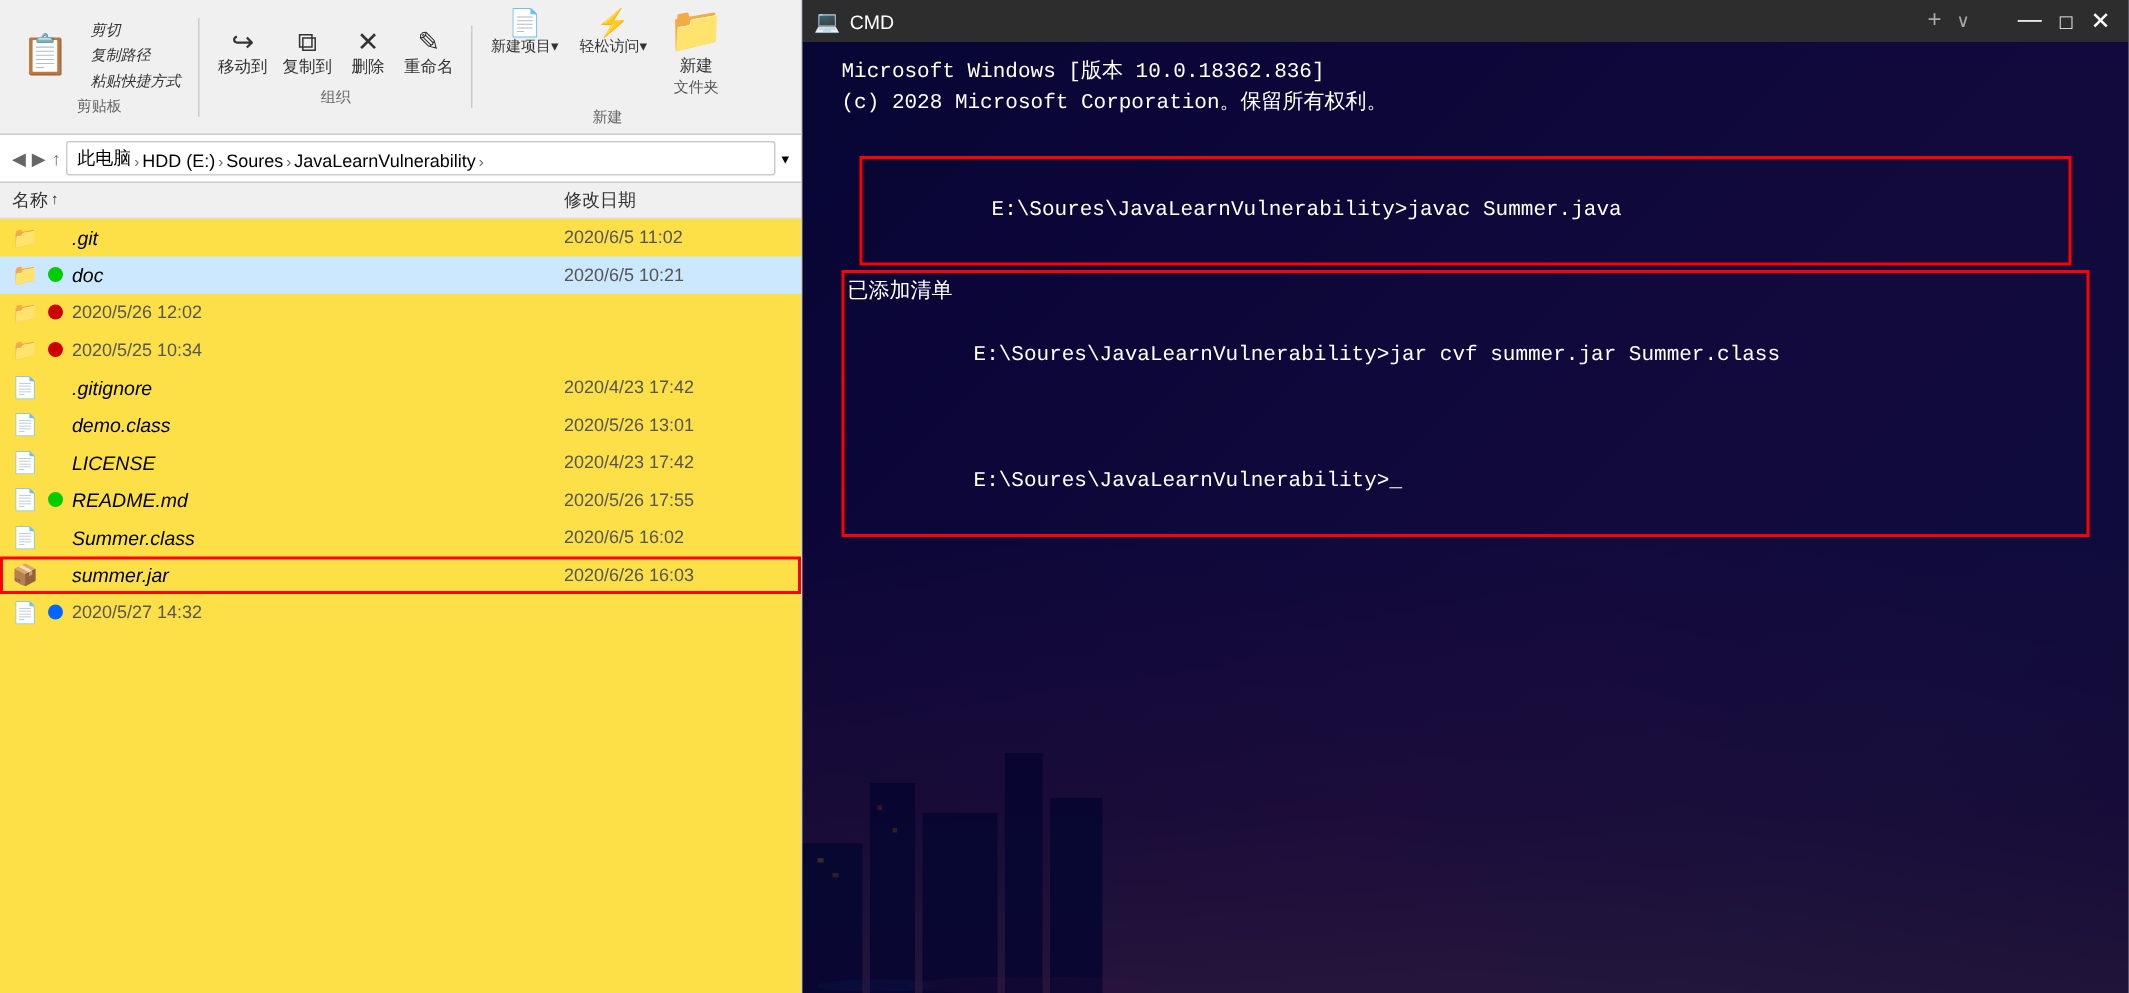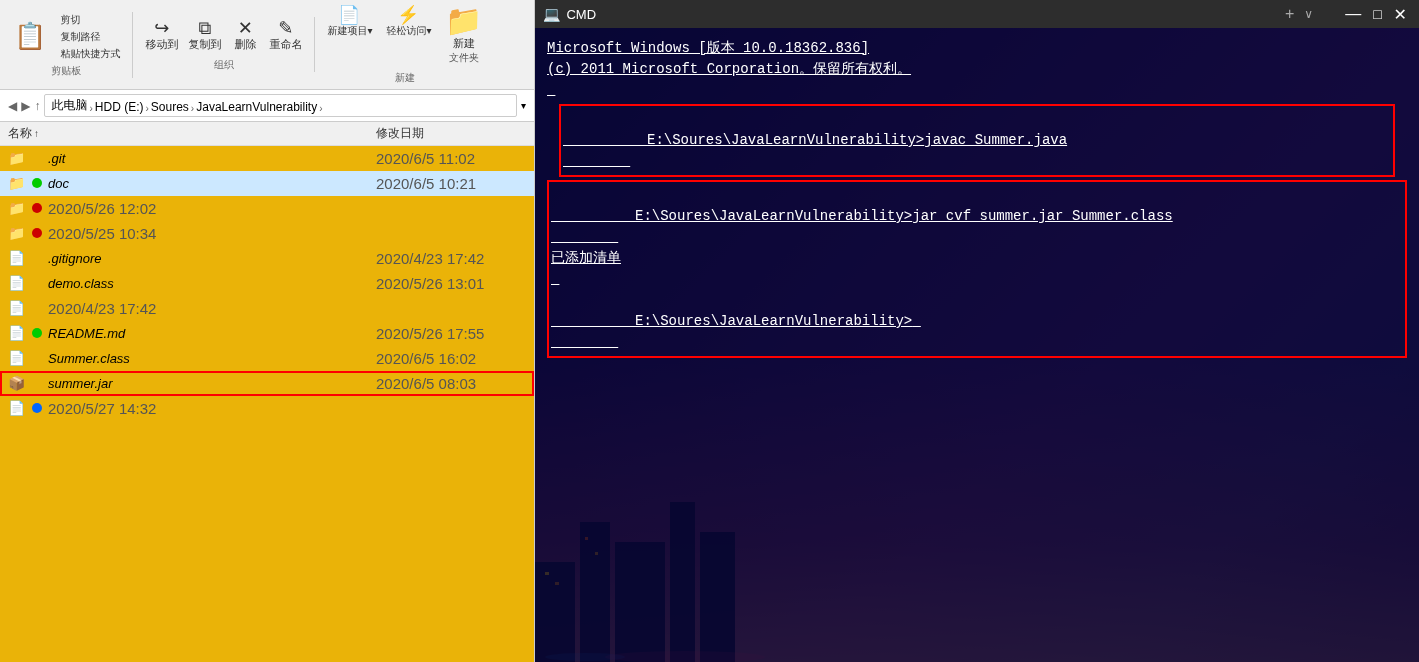--- a/index.html
+++ b/index.html
@@ -90,20 +90,21 @@
       cursor: pointer;
       padding: 2px 6px;
       font-size: 11px;
     }
     .paste-btn .icon { font-size: 26px; }
 
     .small-btns {
       display: flex;
       flex-direction: column;
       gap: 1px;
+      font-style: italic;
     }
 
     .small-btn {
       font-size: 10px;
       color: #333;
       cursor: pointer;
       padding: 1px 4px;
       white-space: nowrap;
     }
 
@@ -133,21 +134,21 @@
       padding: 2px 6px;
       border-radius: 2px;
       background: white;
     }
     .address-arrow { color: #666; font-size: 10px; }
 
     
     .file-list-container {
       flex: 1;
       overflow-y: auto;
-      background: #eab308;
+      background: #fde047;
     }
 
     .file-list-header {
       display: flex;
       flex-direction: row;
       background: #f0f0f0;
       border-bottom: 1px solid #ddd;
       font-size: 12px;
       color: #333;
       padding: 3px 8px;
@@ -165,21 +166,21 @@
       font-size: 13px;
       cursor: pointer;
       border-bottom: 1px solid transparent;
       gap: 6px;
     }
     .file-item.selected { background: #cce8ff; }
     .file-item.highlighted-red { outline: 2px solid red; outline-offset: -2px; }
 
     .file-icon { width: 18px; height: 18px; display: inline-flex; align-items: center; justify-content: center; font-size: 14px; flex-shrink: 0; }
     .file-name { flex: 1; font-style: italic; }
-    .file-date { width: 150px; color: #555; font-size: 15px; }
+    .file-date { width: 150px; color: #555; font-size: 12px; }
 
     
     .dot-green { width: 10px; height: 10px; border-radius: 50%; background: #00cc00; flex-shrink: 0; }
     .dot-red { width: 10px; height: 10px; border-radius: 50%; background: #cc0000; flex-shrink: 0; }
     .dot-blue { width: 10px; height: 10px; border-radius: 50%; background: #0066ff; flex-shrink: 0; }
 
     
     .cmd-panel {
       flex: 1;
       height: 662px;
@@ -247,27 +248,26 @@
       border: none;
       color: #aaa;
       font-size: 16px;
       cursor: pointer;
       padding: 0 6px;
     }
 
     .cmd-content {
       flex: 1;
       background: rgba(0, 0, 50, 0.75);
-      padding: 10px 12px;
+      padding: 10px 26px;
       font-family: 'Courier New', Consolas, monospace;
       font-size: 14px;
       color: #ffffff;
       overflow-y: auto;
       position: relative;
-      text-decoration: underline;
     }
 
     .cmd-line {
       line-height: 1.5;
       white-space: pre-wrap;
       word-break: break-all;
     }
 
     .cmd-highlight-box {
       border: 2px solid red;
@@ -401,39 +401,40 @@
   </div>
         <div class="file-item">
     <span class="file-icon">📄</span>
     <span style="width:10px;display:inline-block;"></span>
     <span class="file-name">demo.class</span>
     <span class="file-date">2020/5/26 13:01</span>
   </div>
         <div class="file-item">
     <span class="file-icon">📄</span>
     <span style="width:10px;display:inline-block;"></span>
+    <span class="file-name">LICENSE</span>
     <span class="file-date">2020/4/23 17:42</span>
   </div>
         <div class="file-item">
     <span class="file-icon">📄</span>
     <span class="dot-green"></span>
     <span class="file-name">README.md</span>
     <span class="file-date">2020/5/26 17:55</span>
   </div>
         <div class="file-item">
     <span class="file-icon">📄</span>
     <span style="width:10px;display:inline-block;"></span>
     <span class="file-name">Summer.class</span>
     <span class="file-date">2020/6/5 16:02</span>
   </div>
         <div class="file-item highlighted-red" style="outline: red solid 2px; outline-offset: -2px;">
     <span class="file-icon">📦</span>
     <span style="width:10px;display:inline-block;"></span>
     <span class="file-name">summer.jar</span>
-    <span class="file-date">2020/6/5 08:03</span>
+    <span class="file-date">2020/6/26 16:03</span>
   </div>
         <div class="file-item">
     <span class="file-icon">📄</span>
     <span class="dot-blue"></span>
     <span class="file-date">2020/5/27 14:32</span>
   </div>
       </div>
   </div>
 </div>
 
@@ -470,34 +471,34 @@
         <span style="color:#aaa;font-size:12px;cursor:pointer;">∨</span>
         <span style="width:20px;display:inline-block;"></span>
         <span style="color:#fff;cursor:pointer;font-size:16px;padding:0 4px;">—</span>
         <span style="color:#fff;cursor:pointer;font-size:14px;padding:0 4px;">□</span>
         <span style="color:#fff;cursor:pointer;font-size:16px;padding:0 4px;">✕</span>
       </div>
     </div>
 
     <div class="cmd-content">
       <div class="cmd-line">Microsoft Windows [版本 10.0.18362.836]</div>
-      <div class="cmd-line">(c) 2011 Microsoft Corporation。保留所有权利。</div>
+      <div class="cmd-line">(c) 2028 Microsoft Corporation。保留所有权利。</div>
       <div class="cmd-line">&nbsp;</div>
 
       <div class="cmd-highlight-box">
         <div class="cmd-line">
           <span>E:\Soures\JavaLearnVulnerability&gt;</span><span>javac Summer.java</span>
         </div>
       </div>
 
       <div class="cmd-highlight-box2">
+        <div class="cmd-line">已添加清单</div>
         <div class="cmd-line">
           <span>E:\Soures\JavaLearnVulnerability&gt;</span><span>jar cvf summer.jar Summer.class</span>
         </div>
-        <div class="cmd-line">已添加清单</div>
         <div class="cmd-line">&nbsp;</div>
         <div class="cmd-line">
           <span>E:\Soures\JavaLearnVulnerability&gt;</span><span>_</span>
         </div>
       </div>
     </div>
   </div>
 </div>
 
 </body></html>

